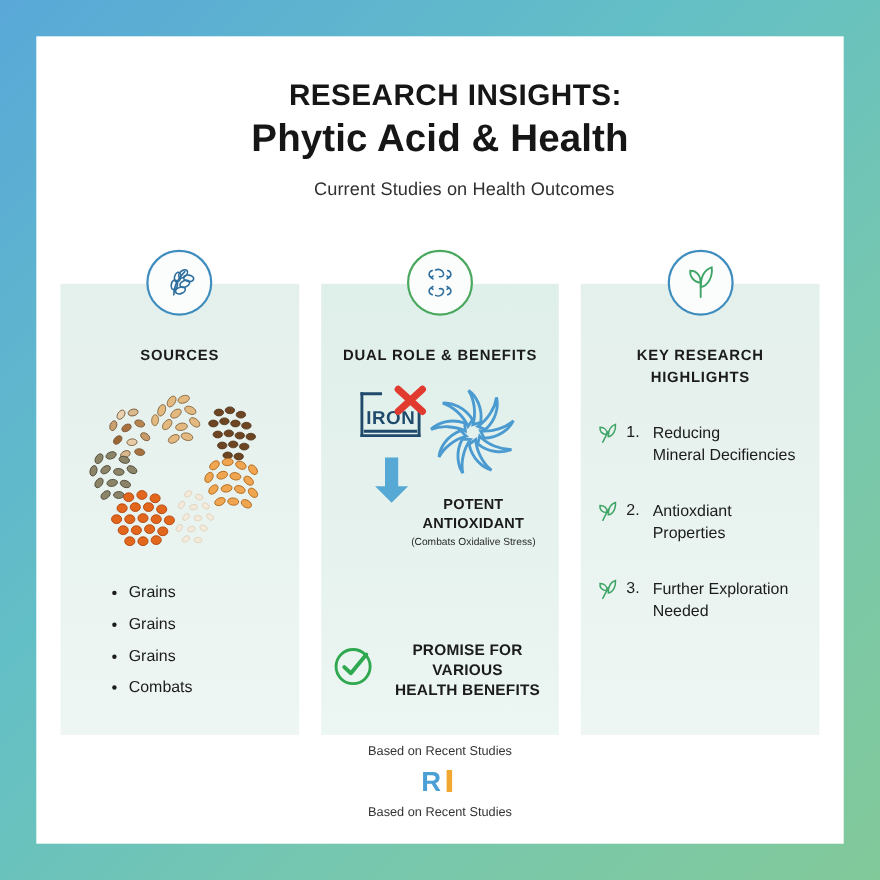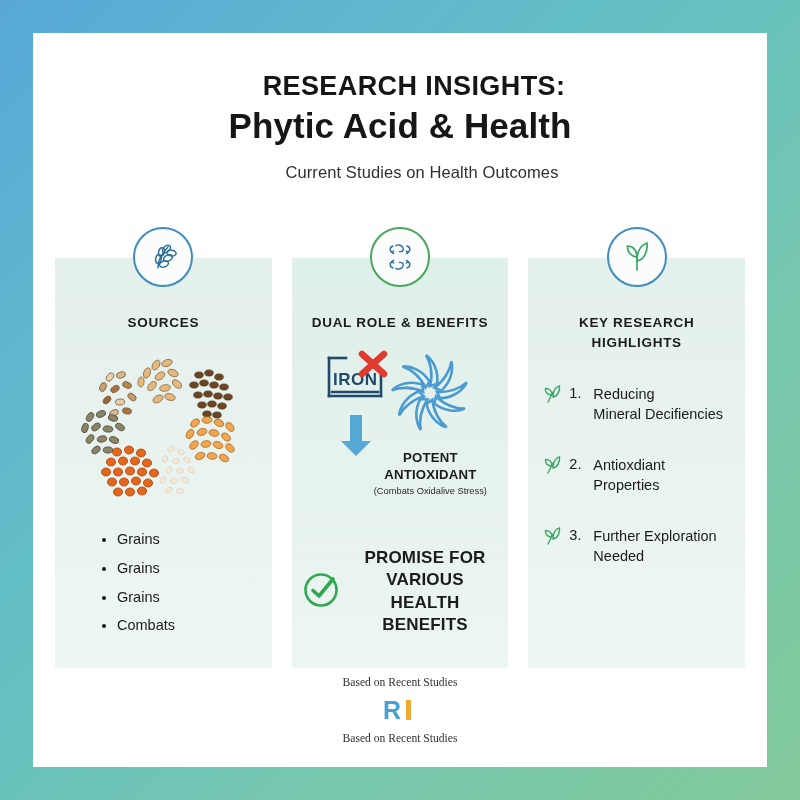--- a/index.html
+++ b/index.html
@@ -78,37 +78,37 @@
   .antiox-title {
     margin-top:6px; font-size:13.2px; font-weight:bold;
     color:#1B1B1B; line-height:1.3; letter-spacing:0.2px;
   }
   .antiox-sub { margin-top:3px; font-size:9.3px; color:#2A2A2A; }
   .promise {
     position:absolute; left:10px; right:8px; bottom:26px;
     display:flex; align-items:center; justify-content:center; gap:10px;
   }
   .promise-text {
-    font-size:17px; font-weight:bold; color:#1B1B1B;
+    font-size:14px; font-weight:bold; color:#1B1B1B;
     line-height:1.32; letter-spacing:0.2px; text-align:center;
   }
 
   
   .highlights { margin-top:32px; padding:0 16px 0 14px; }
   .hl-row { display:flex; align-items:flex-start; gap:7px; margin-bottom:31px; }
   .hl-num {
     font-size:14.5px; color:#1B1B1B; min-width:17px; padding-top:1px;
   }
   .hl-text { font-size:14.5px; color:#1B1B1B; line-height:1.38; }
 
   
   .footer {
     position:absolute; left:0; right:0; bottom:22px; text-align:center;
   }
-  .footer-line { font-size:11.6px; color:#333333;font-family:Liberation Serif, serif; }
+  .footer-line { font-size:11.6px; color:#333333; }
   .logo { margin:9px 0 8px; display:flex; justify-content:center; }
 </style>
 </head>
 <body>
 
 <div id="frame">
   <div id="card">
 
     <div class="header">
       <div class="title-line1">RESEARCH INSIGHTS:</div>

